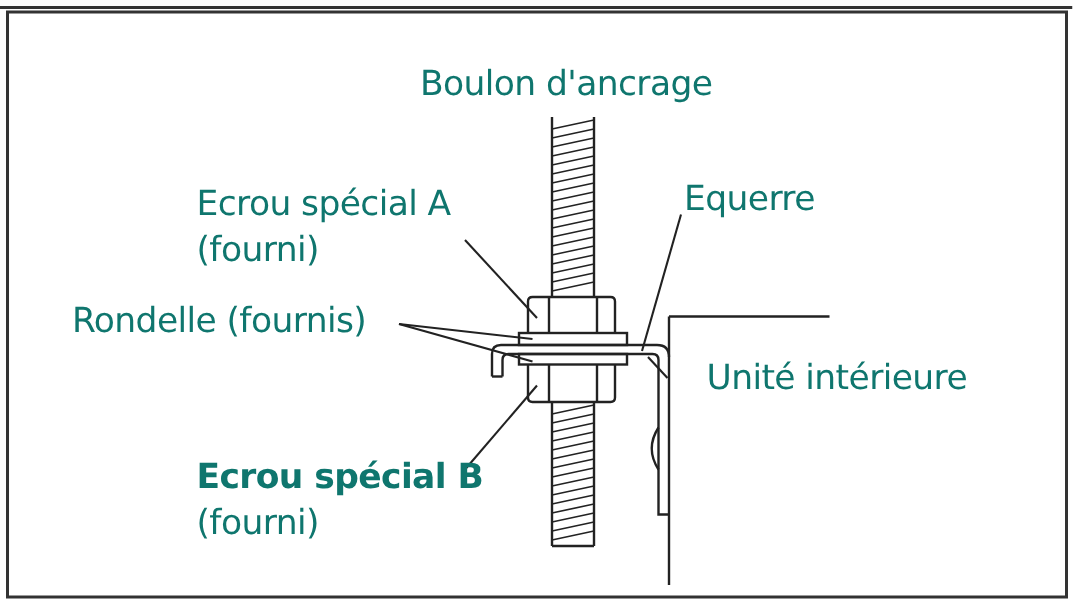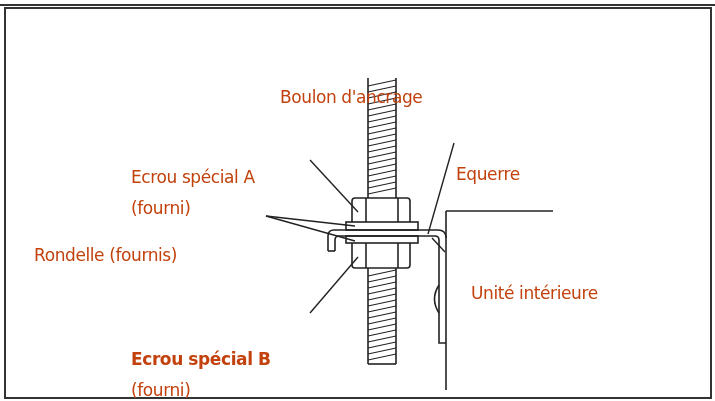--- a/index.html
+++ b/index.html
@@ -1,20 +1,20 @@
 <!DOCTYPE html>
 <html><head>
 <meta charset="utf-8">
 <style>
   html, body { margin: 0; padding: 0; background: #ffffff; }
   body { width: 715px; height: 401px; position: relative; overflow: hidden; }
   .frame-top { position: absolute; left: 0; top: 0; width: 715px; height: 6px; border-bottom: 2px solid #333; box-sizing: border-box; }
   .frame { position: absolute; left: 4px; top: 7px; width: 708px; height: 392px; border: 2px solid #333; box-sizing: border-box; background: #fff; }
   svg.drawing { position: absolute; left: 0; top: 0; }
-  .label { position: absolute; font-family: "DejaVu Sans", sans-serif; font-size: 17px; color: #c2410c; line-height: 26px; white-space: nowrap; letter-spacing: -0.4px; margin-top: 41px; }
+  .label { position: absolute; font-family: "DejaVu Sans", sans-serif; font-size: 23px; color: #0f766e; line-height: 26px; white-space: nowrap; letter-spacing: -0.4px; }
 </style>
 </head>
 <body>
 
 <div class="frame-top"></div>
 <div class="frame"></div>
 
 <svg class="drawing" width="715" height="401" viewBox="0 0 715 401">
   <g stroke="#222" stroke-width="1.6" fill="none">
 
@@ -103,17 +103,17 @@
       <line x1="310" y1="313" x2="358" y2="257"></line>
       <line x1="454" y1="143" x2="428" y2="234"></line>
       <line x1="432" y1="238" x2="445" y2="252"></line>
     </g>
   </g>
 </svg>
 
 <div class="label" style="left:280px; top:43px;">Boulon d'ancrage</div>
 <div class="label" style="left:131px; top:123px;text-align:right;">Ecrou spécial A</div>
 <div class="label" style="left:131px; top:154px;">(fourni)</div>
-<div class="label" style="left:34px; top:201px;">Rondelle (fournis)</div>
+<div class="label" style="left:48px; top:201px;">Rondelle (fournis)</div>
 <div class="label" style="left:131px; top:305px;font-weight:bold;">Ecrou spécial B</div>
 <div class="label" style="left:131px; top:336px;">(fourni)</div>
 <div class="label" style="left:456px; top:120px;">Equerre</div>
 <div class="label" style="left:471px; top:239px;">Unité intérieure</div>
 
 </body></html>

